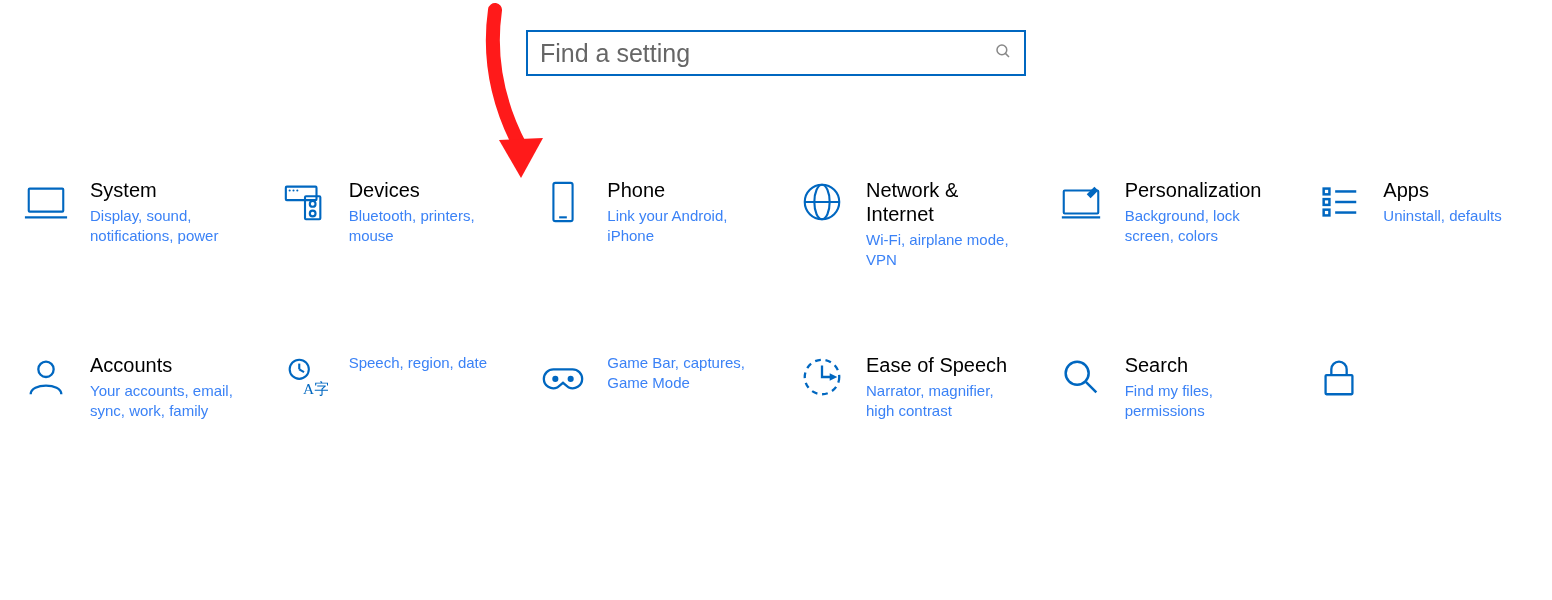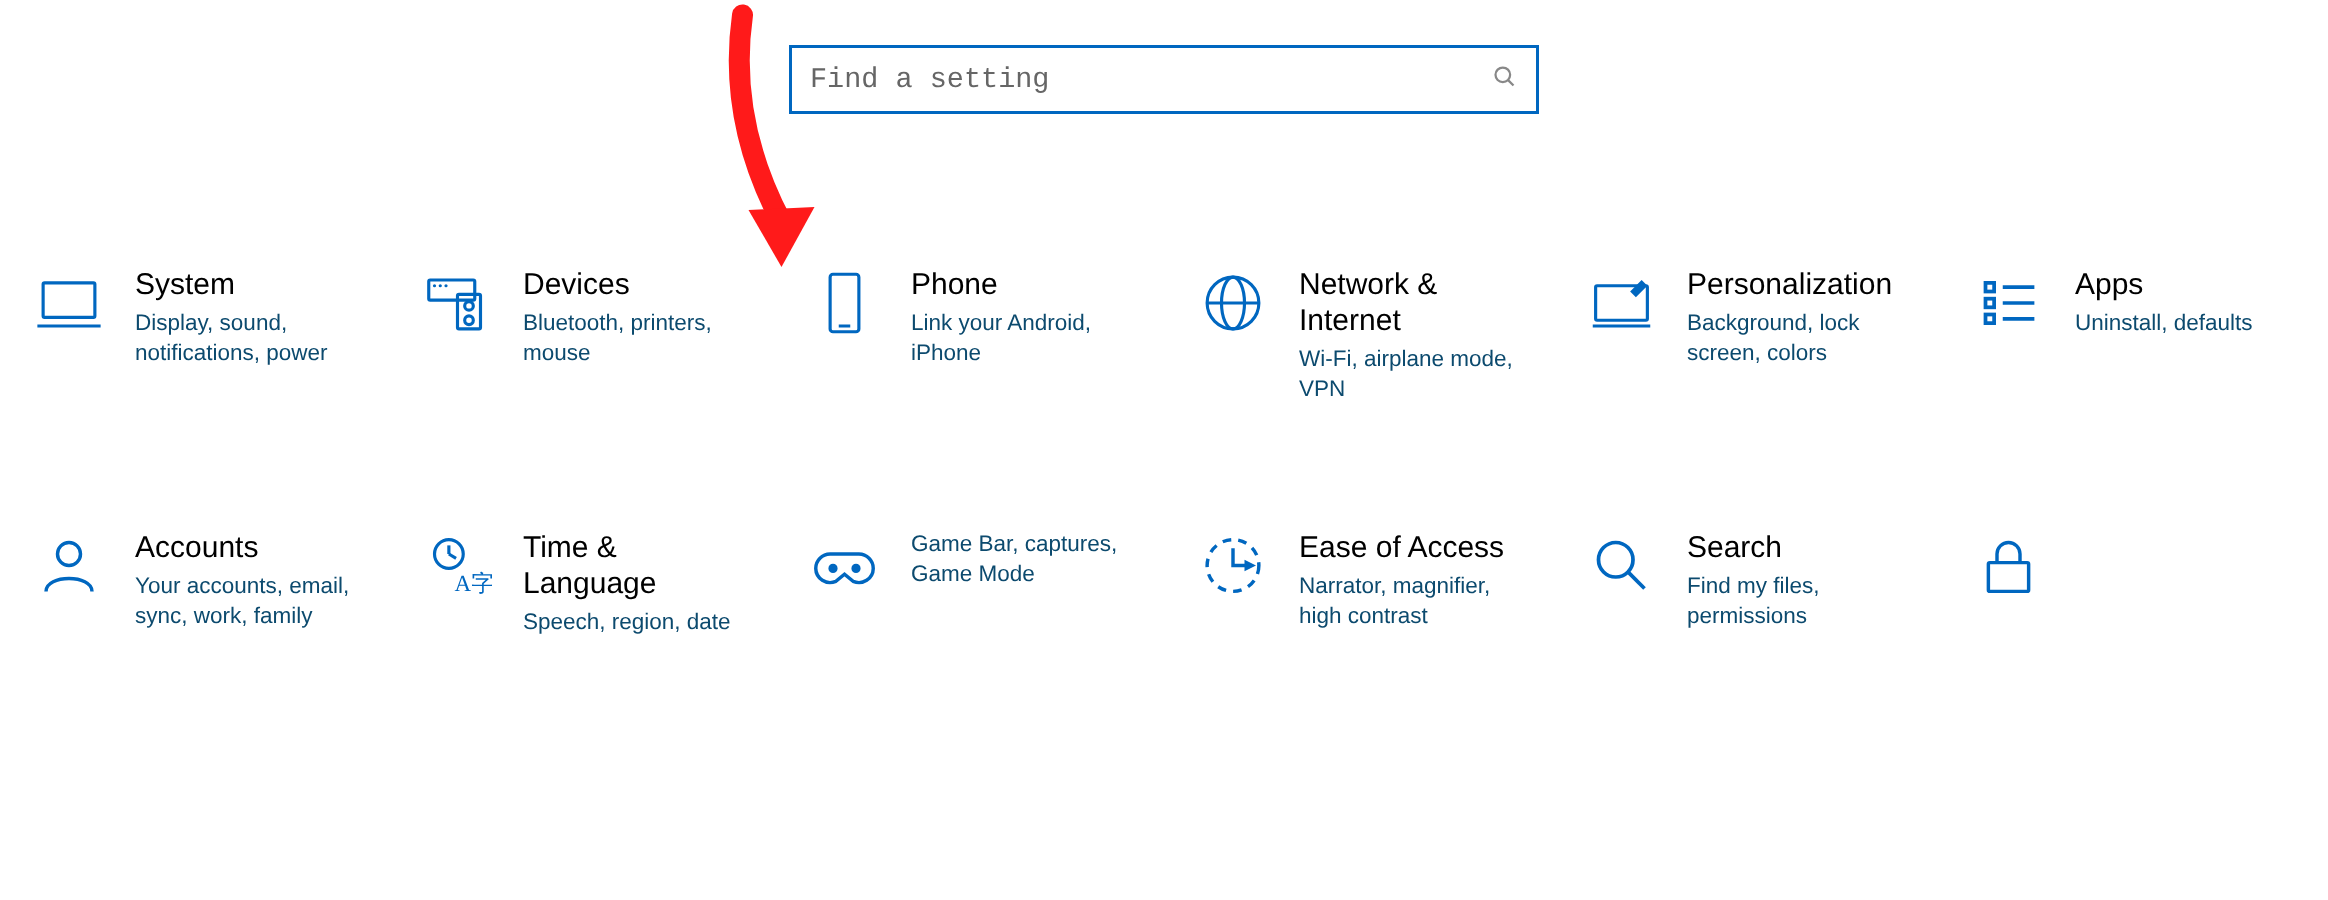--- a/index.html
+++ b/index.html
@@ -21,25 +21,24 @@
     height: 46px;
     border: 2px solid #0067c0;
     display: flex;
     align-items: center;
     padding: 0 12px;
     justify-content: space-between;
   }
   .search-input {
     border: none;
     outline: none;
-    font-size: 19px;
+    font-size: 25px;
     color: #4d7c0f;
     width: 440px;
     background: transparent;
-    font-family: Liberation Mono, monospace;
   }
   .search-input::placeholder { color: #666; }
   .search-icon { color: #888; }
   .grid {
     display: grid;
     grid-template-columns: repeat(6, 1fr);
     column-gap: 40px;
     row-gap: 80px;
     padding: 100px 20px 0 20px;
   }
@@ -63,21 +62,21 @@
   .tile-text { padding-top: 2px; }
   .tile-title {
     font-size: 20px;
     color: #000;
     font-weight: 400;
     line-height: 1.2;
     margin-bottom: 4px;
   }
   .tile-desc {
     font-size: 15px;
-    color: #0c4a6e;
+    color: #3b82f6;
     line-height: 1.35;
     max-width: 240px;
   }
   .anno-arrow {
     position: absolute;
     left: 455px;
     top: 0px;
     pointer-events: none;
   }
 </style>
@@ -208,21 +207,20 @@
   <div class="tile">
     <div class="tile-icon">
       <svg width="46" height="46" viewBox="0 0 48 48" fill="none" stroke="currentColor" stroke-width="2.2">
         <circle cx="18" cy="16" r="10"></circle>
           <line x1="18" y1="10" x2="18" y2="16"></line>
           <line x1="18" y1="16" x2="23" y2="19"></line>
         <text x="22" y="42" font-size="16" fill="currentColor" stroke="none" font-family="Segoe UI">A字</text>
       </svg>
     </div>
     <div class="tile-text">
-      <div class="tile-title">Time &amp; Language</div>
       <div class="tile-desc">Speech, region, date</div>
     </div>
   </div>
 
   <div class="tile">
     <div class="tile-icon">
       <svg width="46" height="46" viewBox="0 0 48 48" fill="none" stroke="currentColor" stroke-width="2.4">
         <path d="M14 16 h20 a10 10 0 0 1 10 10 a10 10 0 0 1 -14 9 l-6 -5 l-6 5 a10 10 0 0 1 -14 -9 a10 10 0 0 1 10 -10 z"></path>
         <circle cx="16" cy="26" r="2" fill="currentColor"></circle>
           <circle cx="32" cy="26" r="2" fill="currentColor"></circle>
@@ -235,21 +233,21 @@
 
   <div class="tile">
     <div class="tile-icon">
       <svg width="46" height="46" viewBox="0 0 48 48" fill="none" stroke="currentColor" stroke-width="2.4">
         <circle cx="24" cy="24" r="18" stroke-dasharray="6 5"></circle>
         <path d="M24 12 L24 24 L34 24" stroke-dasharray="0"></path>
         <polygon points="32,20 40,24 32,28" fill="currentColor" stroke="none"></polygon>
       </svg>
     </div>
     <div class="tile-text">
-      <div class="tile-title">Ease of Access</div>
+      <div class="tile-title">Ease of Speech</div>
       <div class="tile-desc">Narrator, magnifier, high contrast</div>
     </div>
   </div>
 
   <div class="tile">
     <div class="tile-icon">
       <svg width="46" height="46" viewBox="0 0 48 48" fill="none" stroke="currentColor" stroke-width="2.6">
         <circle cx="20" cy="20" r="12"></circle>
           <line x1="29" y1="29" x2="40" y2="40"></line>
       </svg>

